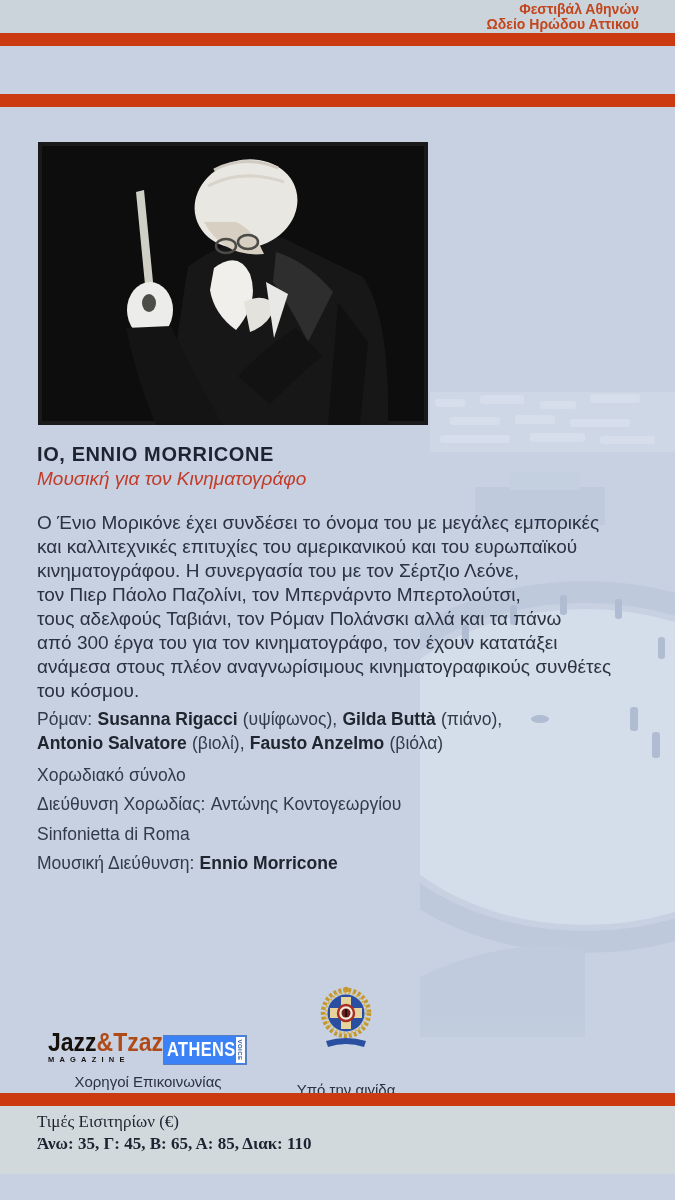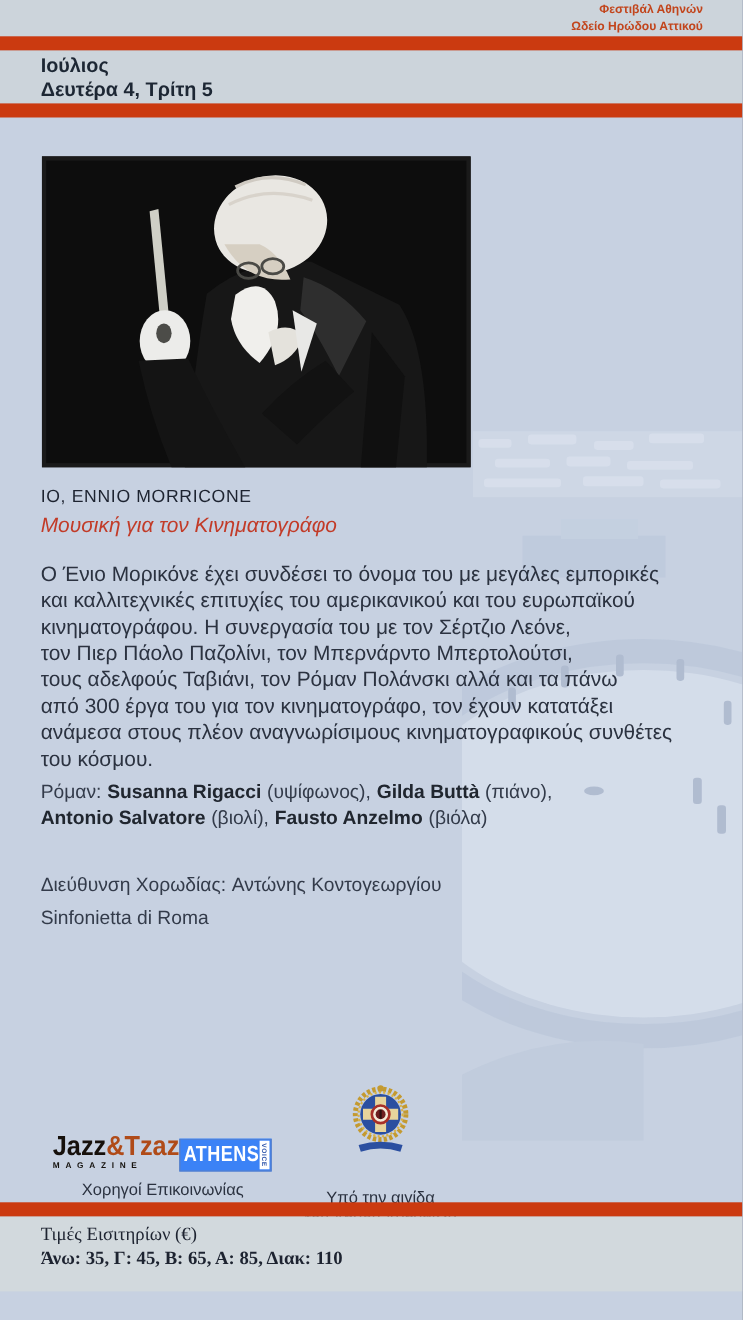--- a/index.html
+++ b/index.html
@@ -1,33 +1,33 @@
 <!DOCTYPE html>
 <html><head>
 <meta charset="utf-8">
 <style>
   html,body{margin:0;padding:0;}
   body{font-family:"Liberation Sans",sans-serif;background:#8a8f98;}
   .page{position:relative;width:675px;height:1200px;margin:0 auto;overflow:hidden;background:#c7d1e1;}
 
   
   .strip-top{position:absolute;left:0;top:0;width:675px;height:33px;background:#ccd4db;}
-  .org{position:absolute;right:36px;top:2px;text-align:right;color:#c2451c;font-weight:bold;font-size:11px;line-height:15px;}
+  .org{position:absolute;right:36px;top:2px;text-align:right;color:#c2451c;font-weight:bold;font-size:14px;line-height:15px;}
   .redbar{position:absolute;left:0;width:675px;height:13px;background:#cb3a10;}
   .bar1{top:33px;} .bar2{top:94px;} .bar3{top:1093px;}
   .strip-date{position:absolute;left:0;top:46px;width:675px;height:48px;background:#ccd4db;}
   .date-block{position:absolute;left:37px;top:2px;color:#1d2734;font-weight:bold;font-size:18px;line-height:22px;}
 
   
   .body{position:absolute;left:0;top:107px;width:675px;height:986px;background:#c7d1e1;}
   .watermark{position:absolute;right:0;top:230px;width:255px;height:700px;pointer-events:none;}
 
   .photo{position:absolute;left:38px;top:35px;width:390px;height:283px;}
 
-  .title{position:absolute;left:37px;top:336px;font-size:16px;font-weight:normal;letter-spacing:0.6px;color:#1d2330;}
+  .title{position:absolute;left:37px;top:336px;font-size:20px;font-weight:bold;letter-spacing:0.6px;color:#1d2330;}
   .subtitle{position:absolute;left:37px;top:361px;font-size:19px;font-style:italic;color:#c23b28;}
 
   .para{position:absolute;left:37px;top:404px;width:600px;font-size:19px;line-height:24px;color:#2b3240;}
 
   .credit{position:absolute;left:37px;font-size:17.5px;color:#333b4a;line-height:24px;}
   .credit b,.credit .name{font-weight:bold;color:#20262f;text-align:right;}
   .seg{margin-right:0.30em;}
   .seg:last-child{margin-right:0;}
   .c-soloists{top:600px;width:600px;}
   .c-chorus{top:656px;}
@@ -59,26 +59,20 @@
 <div class="page">
 
   <div class="strip-top">
     <div class="org">
       <div>Φεστιβάλ Αθηνών</div>
       <div>Ωδείο Ηρώδου Αττικού</div>
     </div>
   </div>
   <div class="redbar bar1"></div>
 
-  <div class="strip-date">
-    <div class="date-block">
-      <div>Ιούλιος</div>
-      <div>Δευτέρα 4, Τρίτη 5</div>
-    </div>
-  </div>
   <div class="redbar bar2"></div>
 
   <div class="body">
 
     <svg class="watermark" viewBox="0 0 255 700">
       <g opacity="0.55">
         <rect x="10" y="55" width="245" height="60" fill="#d3dcea"></rect>
         <g fill="#e3eaf4">
           <rect x="15" y="62" width="30" height="8" rx="3"></rect>
             <rect x="60" y="58" width="44" height="9" rx="3"></rect>
@@ -151,24 +145,28 @@
       <div>τους αδελφούς Ταβιάνι, τον Ρόμαν Πολάνσκι αλλά και τα πάνω</div>
       <div>από 300 έργα του για τον κινηματογράφο, τον έχουν κατατάξει</div>
       <div>ανάμεσα στους πλέον αναγνωρίσιμους κινηματογραφικούς συνθέτες</div>
       <div>του κόσμου.</div>
     </div>
 
     <div class="credit c-soloists">
       <span class="seg">Ρόμαν:</span><span class="seg name">Susanna Rigacci</span><span class="seg">(υψίφωνος),</span><span class="seg name">Gilda Buttà</span><span class="seg">(πιάνο),</span><br>
       <span class="seg name">Antonio Salvatore</span><span class="seg">(βιολί),</span><span class="seg name">Fausto Anzelmo</span><span class="seg">(βιόλα)</span>
     </div>
+    <div class="credit c-chorus">Χορωδιακό σύνολο</div>
     <div class="credit c-chorusdir">
       <span class="seg">Διεύθυνση Χορωδίας:</span><span class="seg">Αντώνης Κοντογεωργίου</span>
     </div>
     <div class="credit c-orch">Sinfonietta di Roma</div>
+    <div class="credit c-musicdir">
+      <span class="seg">Μουσική Διεύθυνση:</span><span class="seg name">Ennio Morricone</span>
+    </div>
 
     <div class="jazz-logo">
       <div class="jazz-line">
         <span class="jazz-p1">Jazz</span><span class="jazz-p2">&amp;Tzaz</span>
       </div>
       <div class="jazz-sub">MAGAZINE</div>
     </div>
 
     <div class="athens-logo">
       <div class="athens-text">ATHENS</div>

